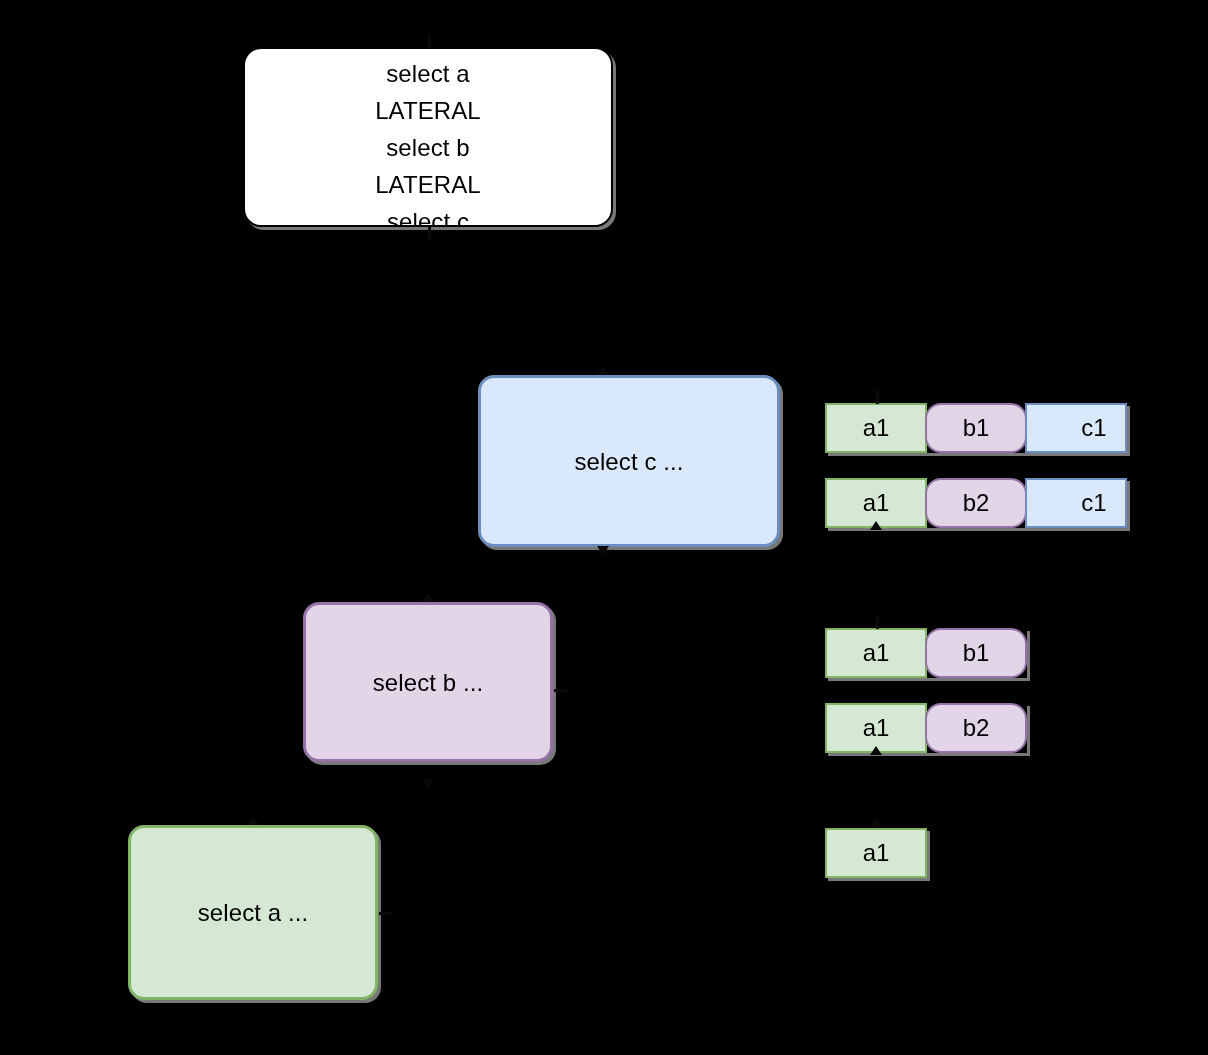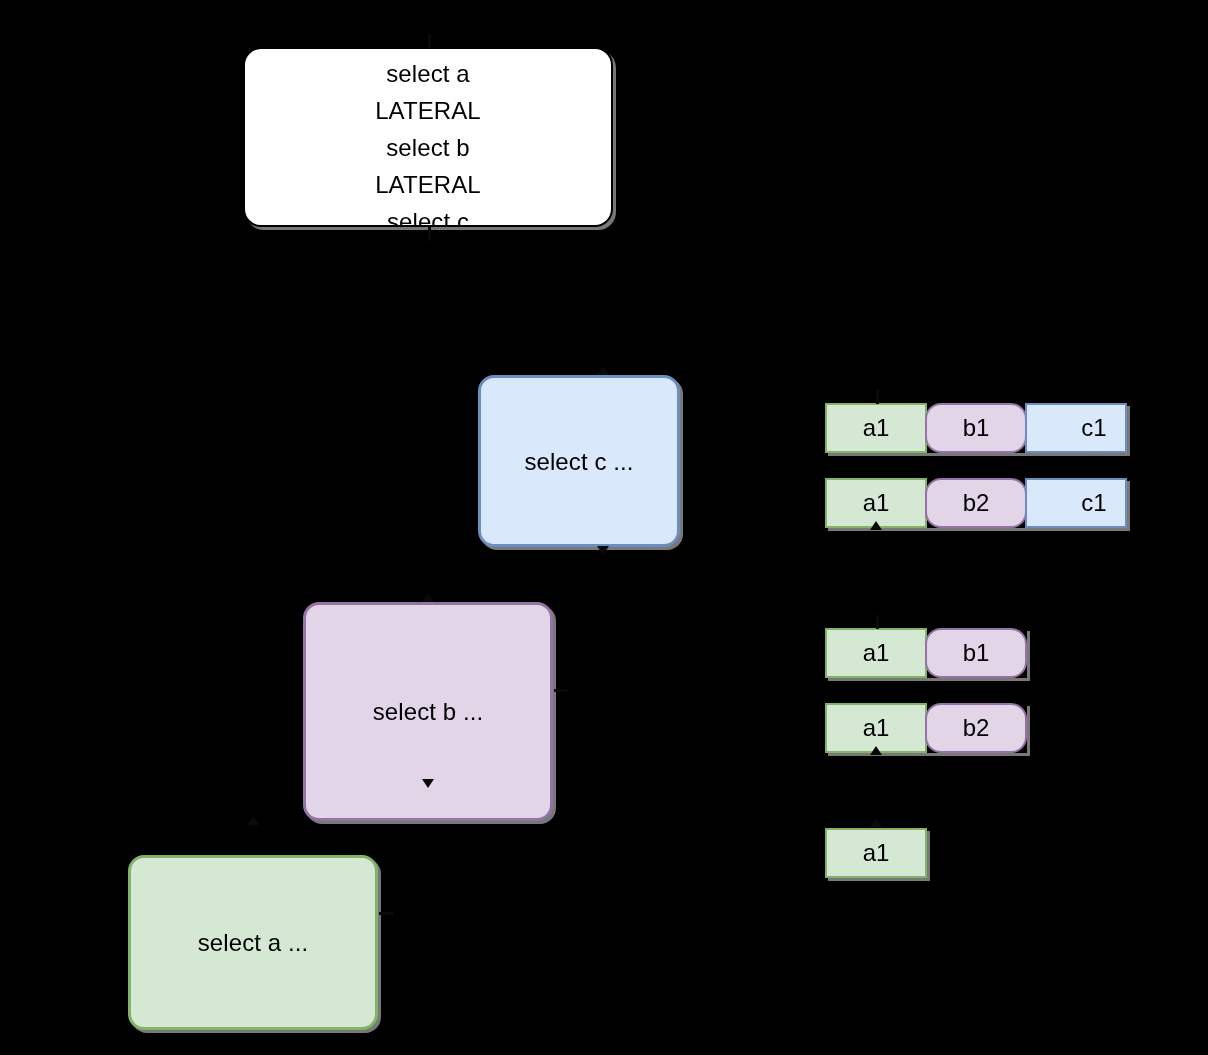--- a/index.html
+++ b/index.html
@@ -58,36 +58,36 @@
 
   
   .stage {
     border-radius: 16px;
     border-width: 3px;
     border-style: solid;
   }
   .stage-c {
     left: 478px;
     top: 375px;
-    width: 202px;
+    width: 302px;
     height: 172px;
     background: #dae8fc;
     border-color: #6c8ebf;
   }
   .stage-b {
     left: 303px;
     top: 602px;
     width: 250px;
-    height: 219px;
+    height: 160px;
     background: #e1d5e7;
     border-color: #9673a6;
   }
   .stage-a {
     left: 128px;
-    top: 855px;
+    top: 825px;
     width: 250px;
     height: 175px;
     background: #d5e8d4;
     border-color: #82b366;
   }
 
   
   .tuple-row {
     position: absolute;
     display: flex;

